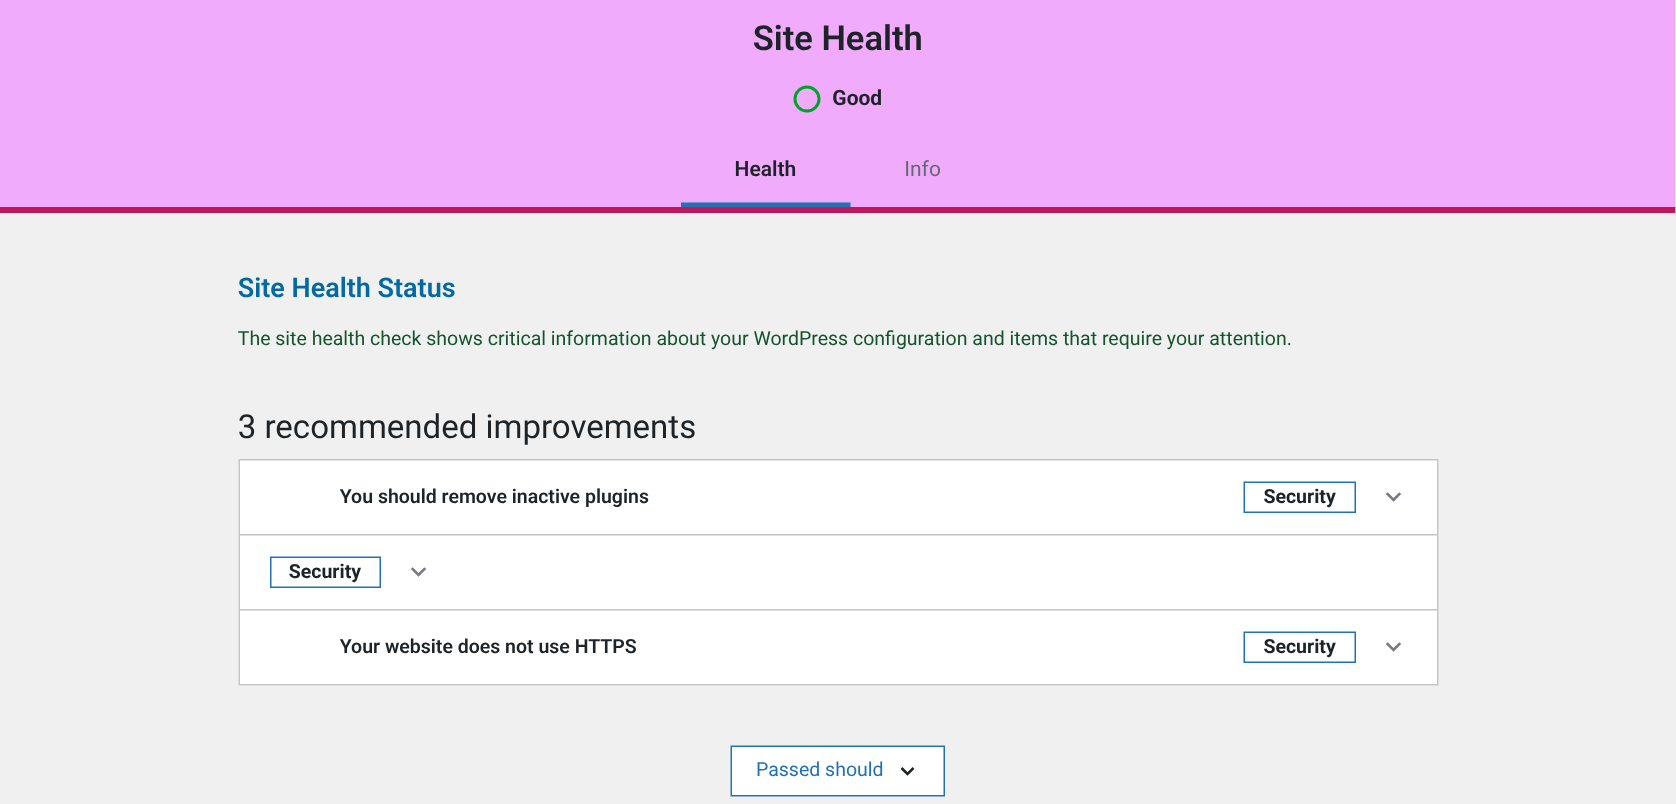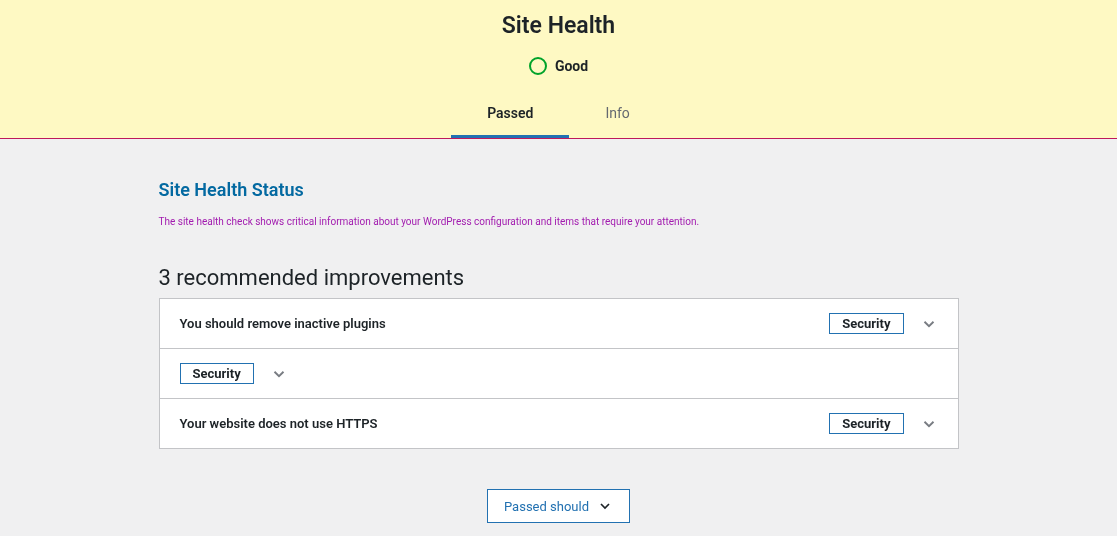--- a/index.html
+++ b/index.html
@@ -6,23 +6,23 @@
       margin: 0;
       padding: 0;
       box-sizing: border-box;
     }
     body {
       font-family: -apple-system, BlinkMacSystemFont, "Segoe UI", Roboto, Oxygen-Sans, Ubuntu, Cantarell, "Helvetica Neue", sans-serif;
       background: #f0f0f1;
       color: #1d2327;
     }
     .header-section {
-      background: #fef9c3;
+      background: #f0abfc;
       padding-top: 8px;
-      border-bottom: 1px solid #be185d;
+      border-bottom: 4px solid #be185d;
     }
     .page-title {
       text-align: center;
       font-size: 23px;
       font-weight: 600;
       color: #1d2327;
       padding: 4px 0 18px 0;
     }
     .status-indicator {
       display: flex;
@@ -69,22 +69,22 @@
       margin: 0 auto;
       padding: 40px 0 20px 0;
     }
     .section-title {
       font-size: 18px;
       font-weight: 600;
       color: #0369a1;
       margin-bottom: 14px;
     }
     .section-description {
-      font-size: 10px;
-      color: #a21caf;
+      font-size: 13px;
+      color: #14532d;
       margin-bottom: 36px;
       line-height: 1.5;
     }
     .improvements-title {
       font-size: 22px;
       font-weight: 400;
       color: #1d2327;
       margin-bottom: 8px;
     }
     .accordion {
@@ -100,20 +100,21 @@
     }
     .accordion-item:last-child {
       border-bottom: none;
       align-items: center;
     }
     .accordion-item-title {
       flex: 1;
       font-size: 13px;
       font-weight: 600;
       color: #1d2327;
+      margin-left: 47px;
     }
     .badge {
       font-size: 13px;
       padding: 2px 12px;
       border: 1px solid #2271b1;
       color: #1d2327;
       background: #fff;
       margin-right: 16px;
       font-weight: bold;
     }
@@ -148,21 +149,21 @@
 </head>
 <body>
 
 <div class="header-section">
   <h1 class="page-title">Site Health</h1>
   <div class="status-indicator">
     <span class="status-circle"></span>
     <span class="status-text">Good</span>
   </div>
   <div class="tabs">
-    <button class="tab active">Passed</button>
+    <button class="tab active">Health</button>
     <button class="tab">Info</button>
   </div>
 </div>
 
 <div class="content">
   <h2 class="section-title">Site Health Status</h2>
   <p class="section-description">The site health check shows critical information about your WordPress configuration and items that require your attention.</p>
 
   <h3 class="improvements-title">3 recommended improvements</h3>
 

